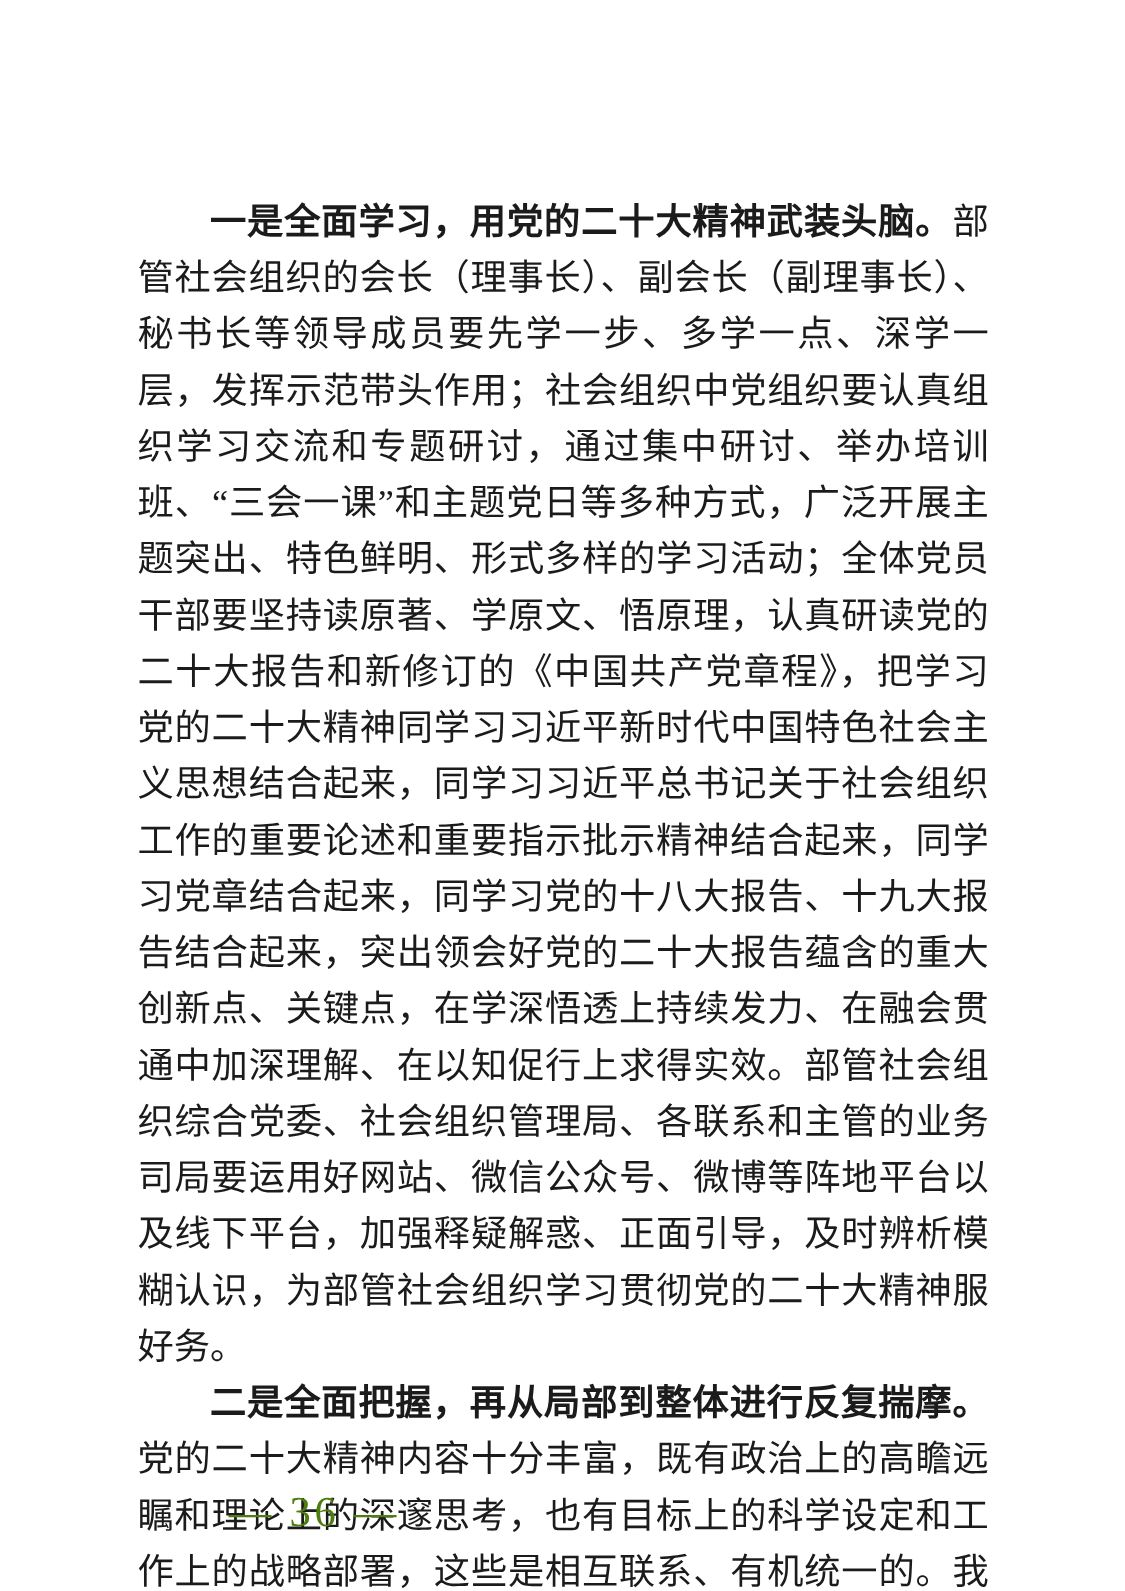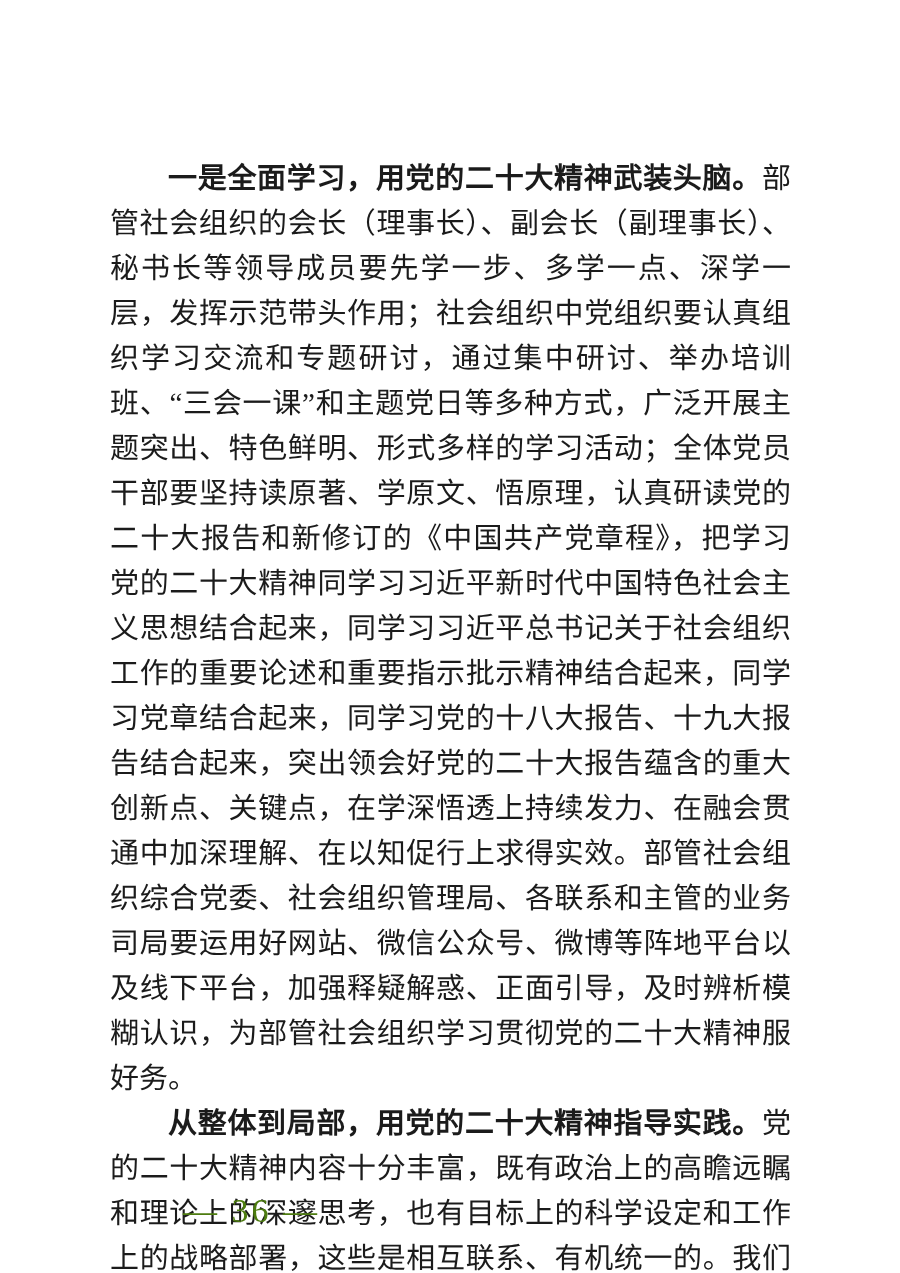--- a/index.html
+++ b/index.html
@@ -49,21 +49,21 @@
 </style>
 </head>
 <body>
 
 <div class="page">
 
   <main class="content">
 
     <p class="para"><span class="lead">一是全面学习，用党的二十大精神武装头脑。</span><span>部管社会组织的会长（理事长）、副会长（副理事长）、秘书长等领导成员要先学一步、多学一点、深学一层，发挥示范带头作用；社会组织中党组织要认真组织学习交流和专题研讨，通过集中研讨、举办培训班、“三会一课”和主题党日等多种方式，广泛开展主题突出、特色鲜明、形式多样的学习活动；全体党员干部要坚持读原著、学原文、悟原理，认真研读党的二十大报告和新修订的《中国共产党章程》，把学习党的二十大精神同学习习近平新时代中国特色社会主义思想结合起来，同学习习近平总书记关于社会组织工作的重要论述和重要指示批示精神结合起来，同学习党章结合起来，同学习党的十八大报告、十九大报告结合起来，突出领会好党的二十大报告蕴含的重大创新点、关键点，在学深悟透上持续发力、在融会贯通中加深理解、在以知促行上求得实效。部管社会组织综合党委、社会组织管理局、各联系和主管的业务司局要运用好网站、微信公众号、微博等阵地平台以及线下平台，加强释疑解惑、正面引导，及时辨析模糊认识，为部管社会组织学习贯彻党的二十大精神服好务。</span></p>
 
-    <p class="para"><span class="lead">从整体到局部，用党的二十大精神指导实践。</span><span>党的二十大精神内容十分丰富，既有政治上的高瞻远瞩和理论上的深邃思考，也有目标上的科学设定和工作上的战略部署，这些是相互联系、有机统一的。我们要坚持历史和现实、理论和实践、国际和国内相结合的办法，从整体到局部、再从局部到整体进行反复揣摩，</span></p>
+    <p class="para"><span class="lead">二是全面把握，再从局部到整体进行反复揣摩。</span><span>党的二十大精神内容十分丰富，既有政治上的高瞻远瞩和理论上的深邃思考，也有目标上的科学设定和工作上的战略部署，这些是相互联系、有机统一的。我们要坚持历史和现实、理论和实践、国际和国内相结合的办法，从整体到局部、再从局部到整体进行反复揣摩，</span></p>
 
   </main>
 
   <footer class="footer">
     <span>— 36 —</span>
   </footer>
 
 </div>
 
 </body></html>

